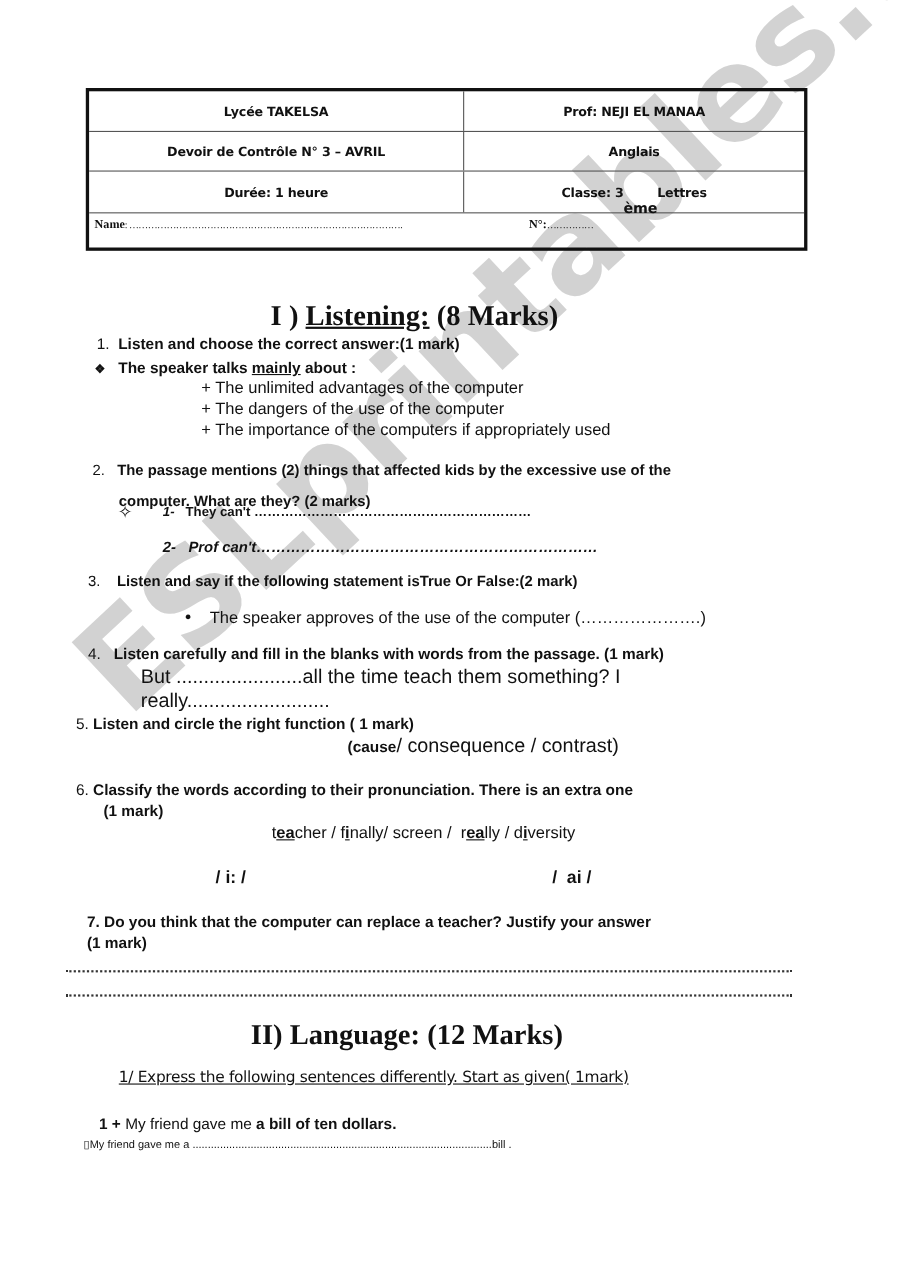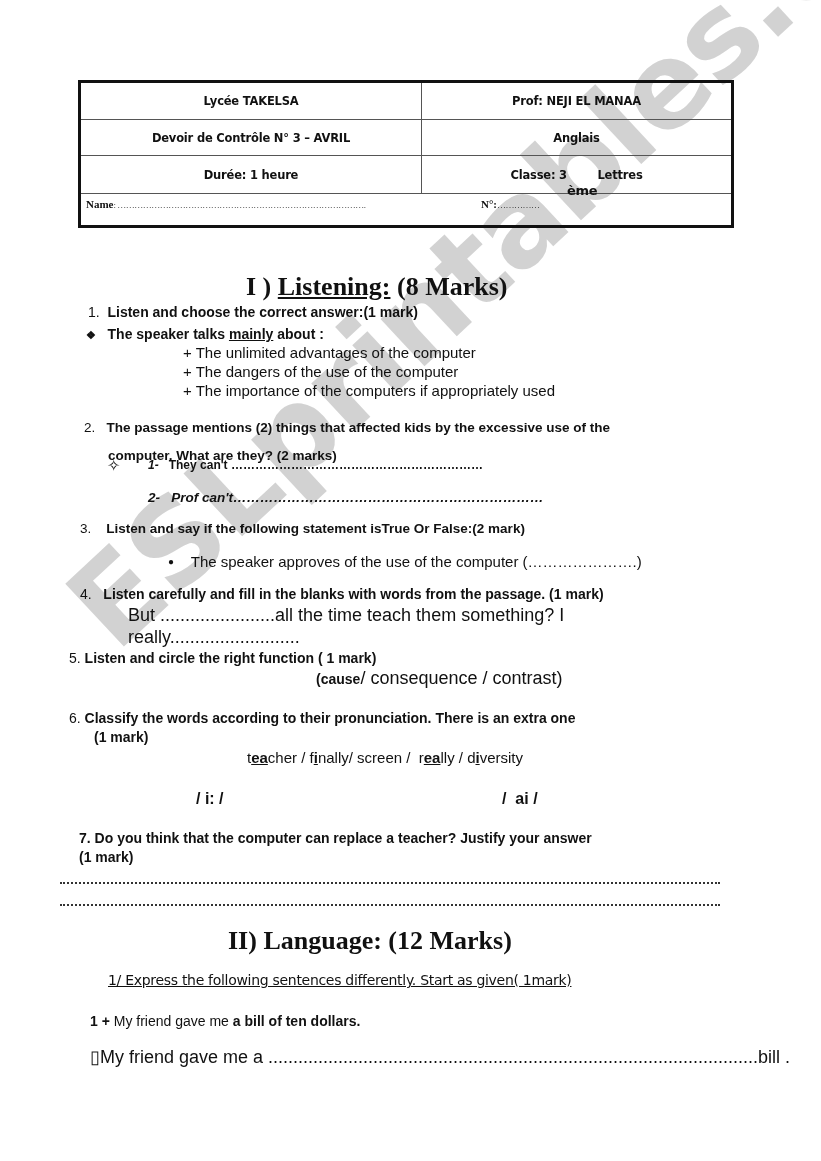--- a/index.html
+++ b/index.html
@@ -124,16 +124,16 @@
   <div class="abs q" style="left:79px;top:849px;">(1 mark)</div>
   <div class="dotline" style="top:882px;"></div>
   <div class="dotline" style="top:904px;"></div>
 
   <div class="abs sec-title" style="left:228px;top:926px;">II) Language: (12 Marks)</div>
   <div class="abs" style="left:108px;top:972px;font-family:'DejaVu Sans',sans-serif;font-weight:normal;font-size:14px;text-decoration:underline;letter-spacing:-0.3px;">1/ Express the following sentences differently. Start as given( 1mark)</div>
 
   <div class="abs" style="left:90px;top:1013px;font-size:14px;">
     <b style="white-space:pre;">1 + </b><span>My friend gave me </span><b>a bill of ten dollars.</b>
   </div>
-  <div class="abs" style="left:90px;top:1035px;font-size:18px;margin-top:11px;">
+  <div class="abs" style="left:76px;top:1035px;font-size:10px;">
     <span>▯</span><span>My friend gave me a ..................................................................................................bill .</span>
   </div>
 </div>
 
 </body></html>

